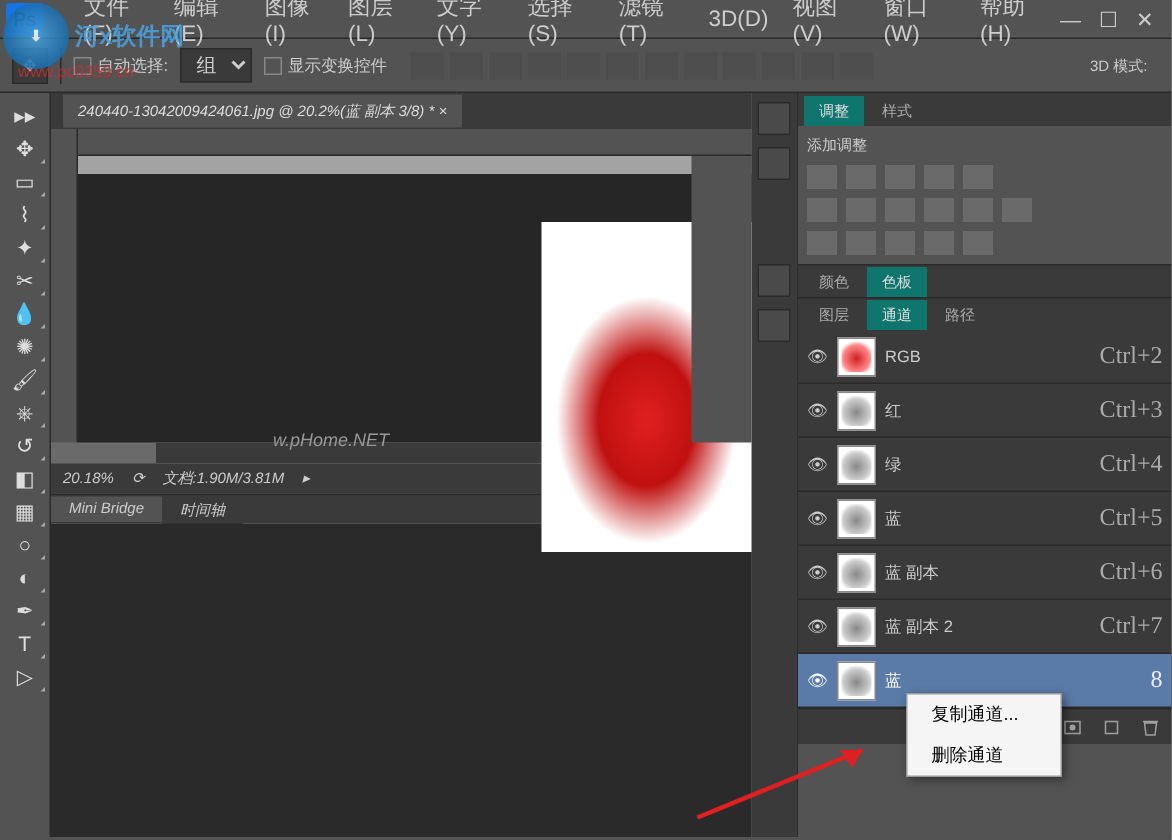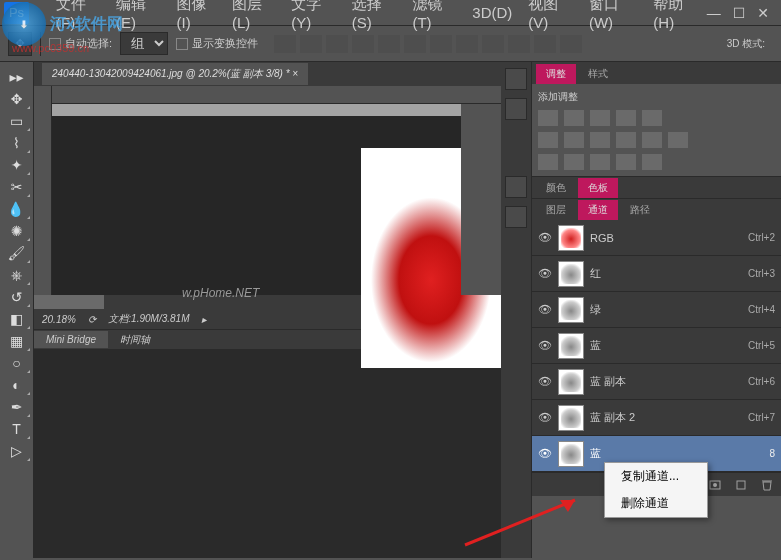--- a/index.html
+++ b/index.html
@@ -1,18 +1,18 @@
 <!DOCTYPE html>
 <html><head>
 <meta charset="utf-8">
 <style>
 * { margin: 0; padding: 0; box-sizing: border-box; font-family: "Microsoft YaHei", sans-serif; }
 body { background: #535353; width: 781px; height: 560px; overflow: hidden; position: relative; color: #ccc; font-size: 11px; }
 .menubar { height: 26px; background: #535353; display: flex; align-items: center; padding: 0 4px; border-bottom: 1px solid #2a2a2a; }
-.ps-logo { width: 28px; height: 22px; background: #1473e6; color: #ffffff; display: flex; align-items: center; justify-content: center; font-weight: normal; font-size: 13px; margin-right: 19px; border-radius: 2px; }
+.ps-logo { width: 28px; height: 22px; background: #1473e6; color: #0f172a; display: flex; align-items: center; justify-content: center; font-weight: normal; font-size: 13px; margin-right: 19px; border-radius: 2px; }
 .menu-item { padding: 0 8px; cursor: pointer; font-size: 15px; }
 .win-controls { margin-left: auto; display: flex; gap: 12px; padding-right: 8px; font-size: 14px; }
 .win-btn { cursor: pointer; }
 
 .optbar { height: 36px; background: #535353; display: flex; align-items: center; padding: 0 8px; border-bottom: 1px solid #2a2a2a; gap: 8px; }
 .tool-icon-small { width: 24px; height: 24px; background: #3a3a3a; border: 1px solid #2a2a2a; display: flex; align-items: center; justify-content: center; }
 .checkbox { width: 12px; height: 12px; border: 1px solid #888; display: inline-block; vertical-align: middle; margin-right: 4px; }
 .opt-select { background: #3a3a3a; border: 1px solid #2a2a2a; color: #ccc; padding: 2px 6px; }
 .opt-icons { display: flex; gap: 4px; margin-left: 8px; }
 .opt-icon { width: 22px; height: 18px; background: #4a4a4a; opacity: 0.5; }
@@ -40,35 +40,35 @@
 .mini-bridge-bar { height: 20px; background: #3a3a3a; display: flex; align-items: center; border-top: 1px solid #2a2a2a; }
 .mini-tab { padding: 3px 12px; background: #535353; font-size: 10px; }
 .mini-blank { flex: 1; background: #2a2a2a; height: 120px; }
 
 .panels { width: 250px; background: #535353; display: flex; flex-direction: column; border-left: 1px solid #2a2a2a; }
 .panel-wrap { display: flex; }
 .panel-icons-col { width: 30px; background: #3a3a3a; display: flex; flex-direction: column; align-items: center; padding-top: 6px; gap: 8px; }
 .dock-icon { width: 22px; height: 22px; background: #4a4a4a; border: 1px solid #2a2a2a; }
 .panel-tabs { height: 22px; background: #3a3a3a; display: flex; align-items: flex-end; padding-left: 4px; gap: 2px; }
 .panel-tab { padding: 3px 10px; font-size: 10px; background: #3a3a3a; color: #aaa; cursor: pointer; }
-.panel-tab.active { background: #be185d; color: #ddd; }
+.panel-tab.active { background: #0f766e; color: #ddd; }
 .panel-body { background: #535353; padding: 6px; }
 .adj-label { font-size: 10px; color: #ccc; margin-bottom: 6px; }
 .adj-icons { display: flex; flex-wrap: wrap; gap: 6px; }
 .adj-icon { width: 20px; height: 16px; background: #6a6a6a; }
 
 .channels-list { background: #3a3a3a; max-height: 260px; overflow: hidden; }
 .ch-row { height: 36px; display: flex; align-items: center; border-bottom: 1px solid #2a2a2a; padding: 0 6px; gap: 6px; }
 .ch-row.selected { background: #5a7aa8; color: #fff; }
 .eye { width: 14px; height: 14px; display: flex; align-items: center; justify-content: center; }
 .ch-thumb { width: 26px; height: 26px; background: #fff; border: 1px solid #888; position: relative; }
 .ch-thumb::after { content: ""; position: absolute; inset: 2px; background: radial-gradient(circle at 50% 55%, #888 0%, #ccc 60%, #fff 80%); }
 .ch-thumb.red::after { background: radial-gradient(circle at 50% 55%, #d02020 0%, #f88 60%, #fff 80%); }
 .ch-name { flex: 1; font-size: 11px; }
-.ch-shortcut { font-size: 10px; color: #aaa; }
+.ch-shortcut { font-size: 16px; color: #aaa; font-family: Liberation Serif, serif; }
 .ch-row.selected .ch-shortcut { color: #eee; }
 
 .context-menu { position: absolute; background: #f5f5f5; border: 1px solid #999; box-shadow: 2px 2px 6px rgba(0,0,0,0.4); z-index: 100; }
 .ctx-item { padding: 5px 28px 5px 16px; font-size: 12px; color: #000; cursor: pointer; }
 
 .panel-bottom-icons { height: 24px; background: #3a3a3a; display: flex; align-items: center; justify-content: flex-end; padding: 0 6px; gap: 10px; border-top: 1px solid #2a2a2a; }
 .pb-icon { width: 16px; height: 14px; opacity: 0.7; }
 
 .watermark-logo { position: absolute; top: 2px; left: 2px; z-index: 50; display: flex; align-items: center; }
 .logo-badge { width: 44px; height: 44px; background: radial-gradient(circle, #4aa3e0 0%, #1a6fb0 70%); border-radius: 50%; display: flex; align-items: center; justify-content: center; color: #fff; font-weight: bold; font-size: 10px; opacity: 0.85; }

